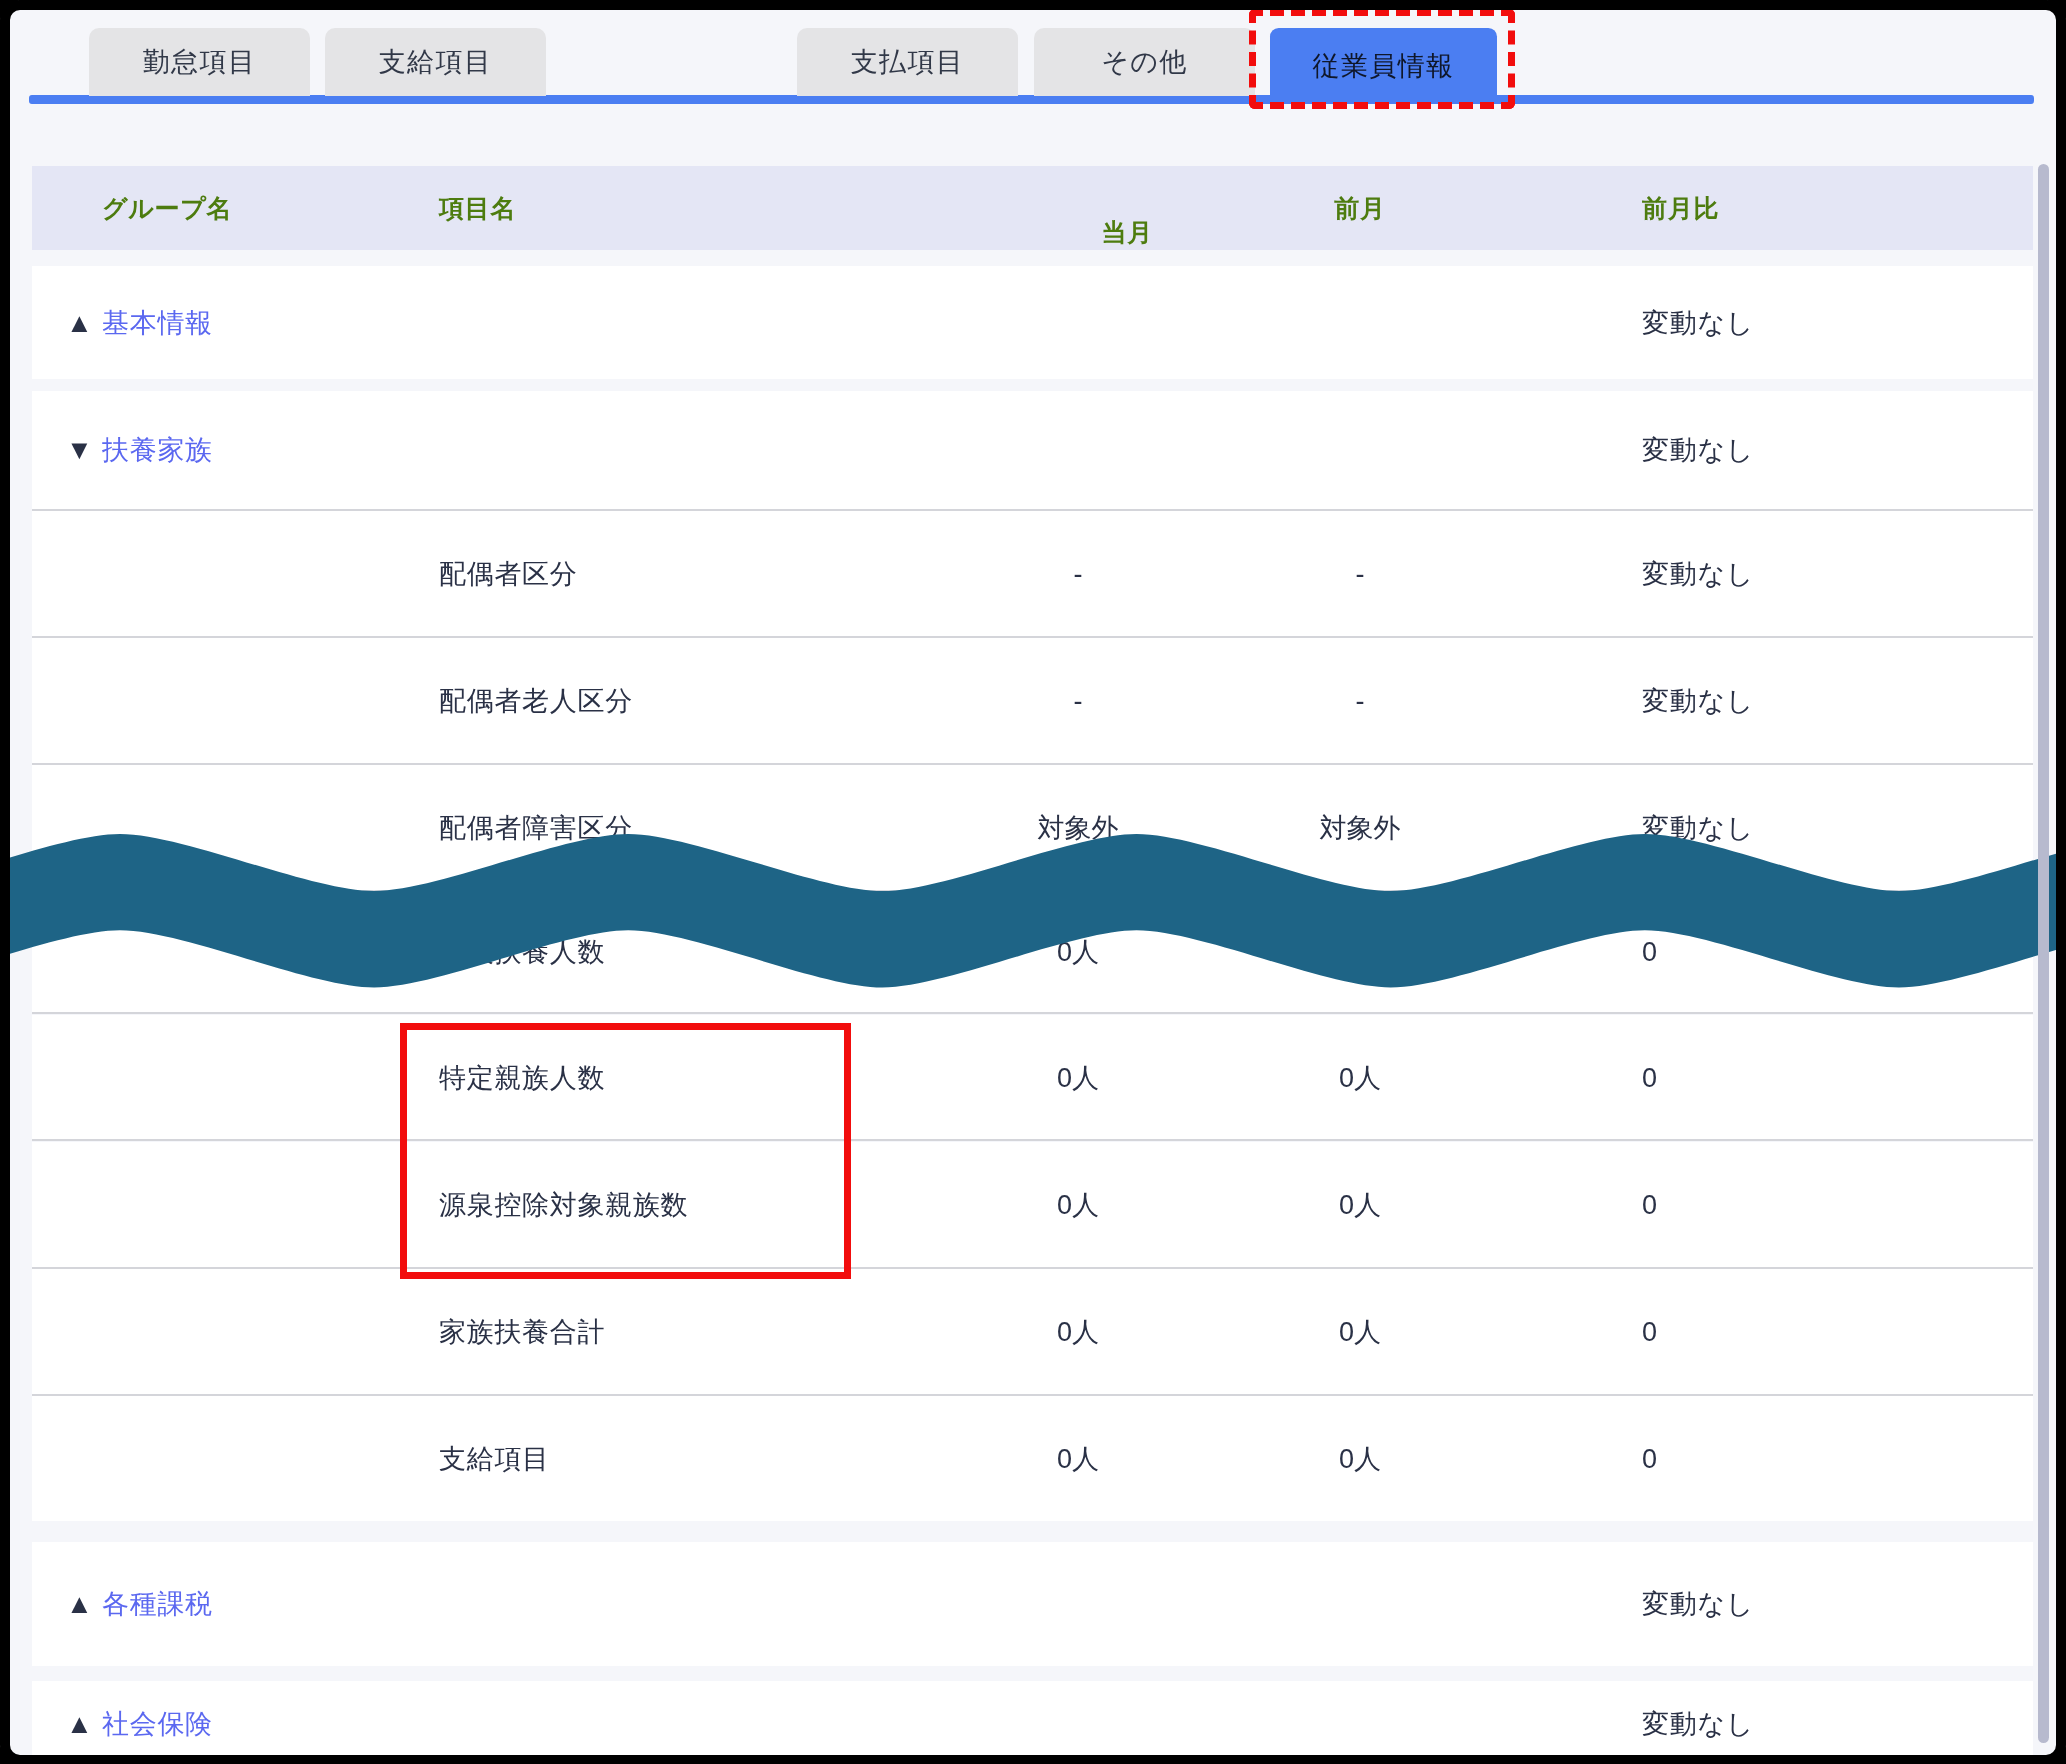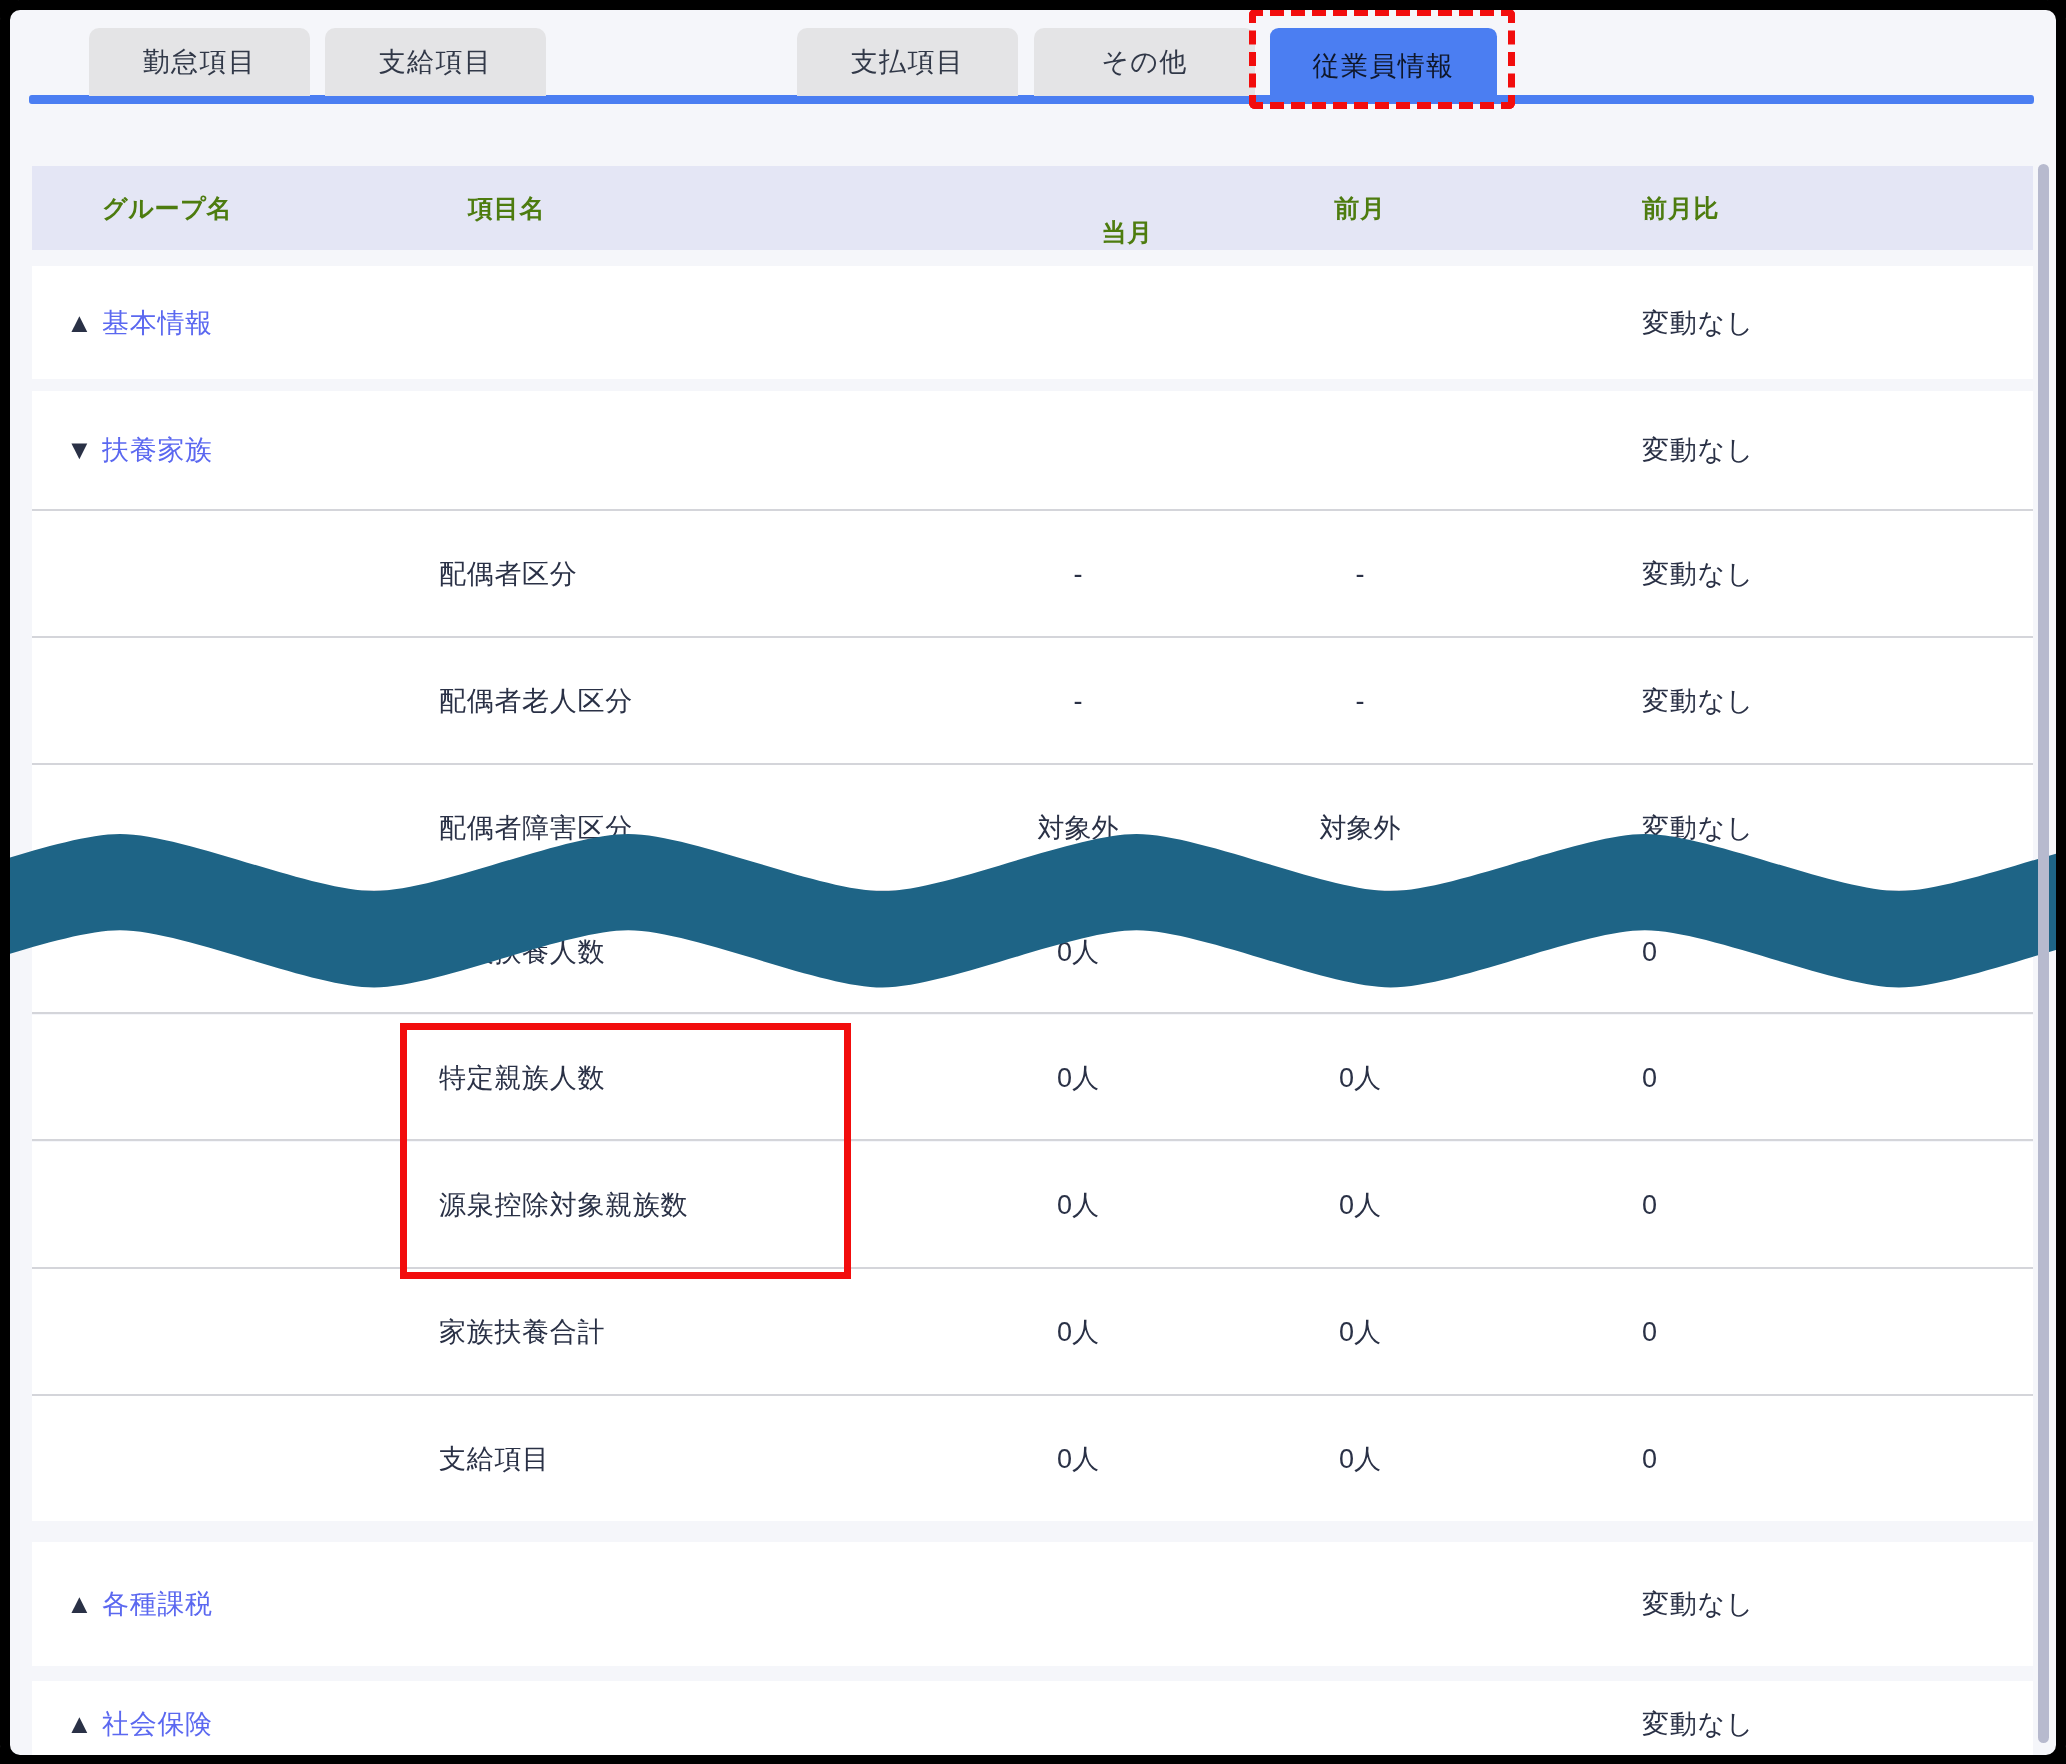--- a/index.html
+++ b/index.html
@@ -21,21 +21,21 @@
   .tab-underline{position:absolute;left:28.6px;top:95px;width:2005px;height:9.3px;background:#4b7ef2;border-radius:2.9px;z-index:2;}
   .tab-highlight{
     position:absolute;left:1249px;top:9.3px;width:266px;height:100px;
     border:7.9px dashed #f20d0d;border-radius:5.7px;z-index:20;box-sizing:border-box;
   }
 
   
   .thead{position:absolute;left:32px;top:166px;width:2001px;height:84px;background:#e4e6f5;z-index:1;}
   .thead span{position:absolute;top:50%;transform:translateY(-50%);font-size:25px;font-weight:600;color:#4d7c0f;letter-spacing:0.7px;}
   .h-group{left:70px;}
-  .h-item{left:407px;margin-left:29px;}
+  .h-item{left:407px;}
   .h-cur{left:907px;width:214px;text-align:right;margin-top:24px;}
   .h-prev{left:1221px;width:214px;text-align:center;}
   .h-diff{left:1610px;}
 
   
   .row{position:absolute;left:32px;width:2001px;background:#ffffff;z-index:1;}
   .row span{position:absolute;top:50%;transform:translateY(-50%);font-size:27px;color:#2a3146;}
   .tri{left:34px;font-size:19px;color:#4a5264;}
   .glabel{left:70px;color:#5b68f0 !important;letter-spacing:0.7px;}
   .ilabel{left:407px;letter-spacing:0.7px;}

